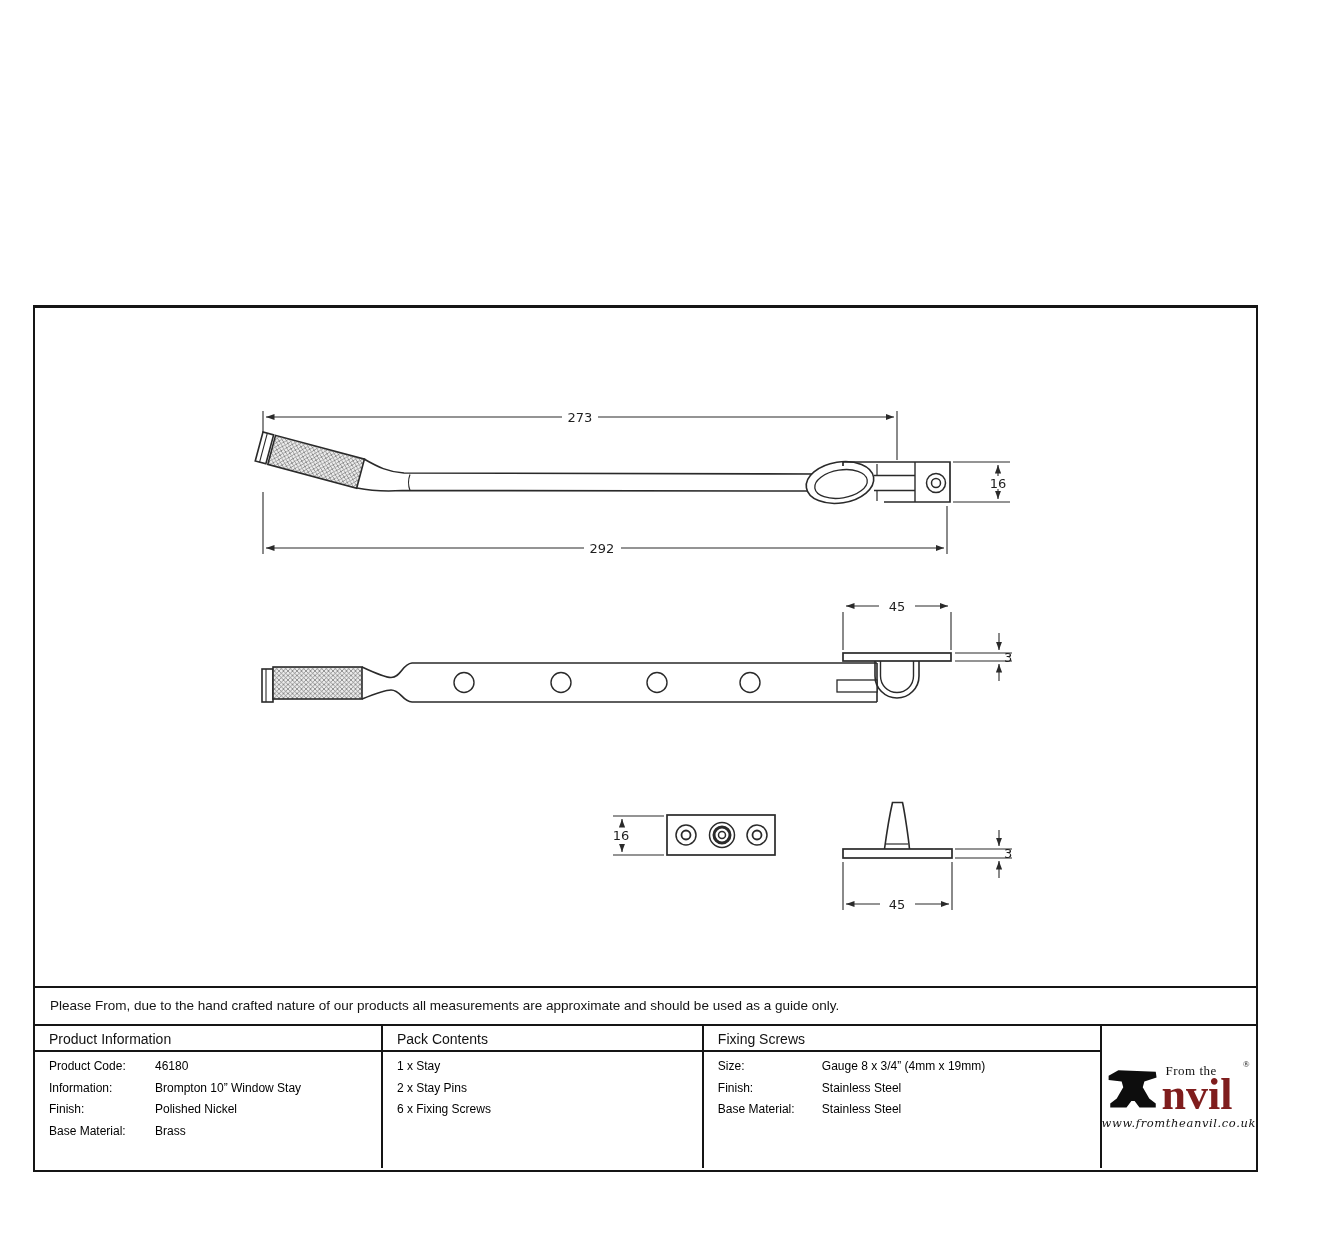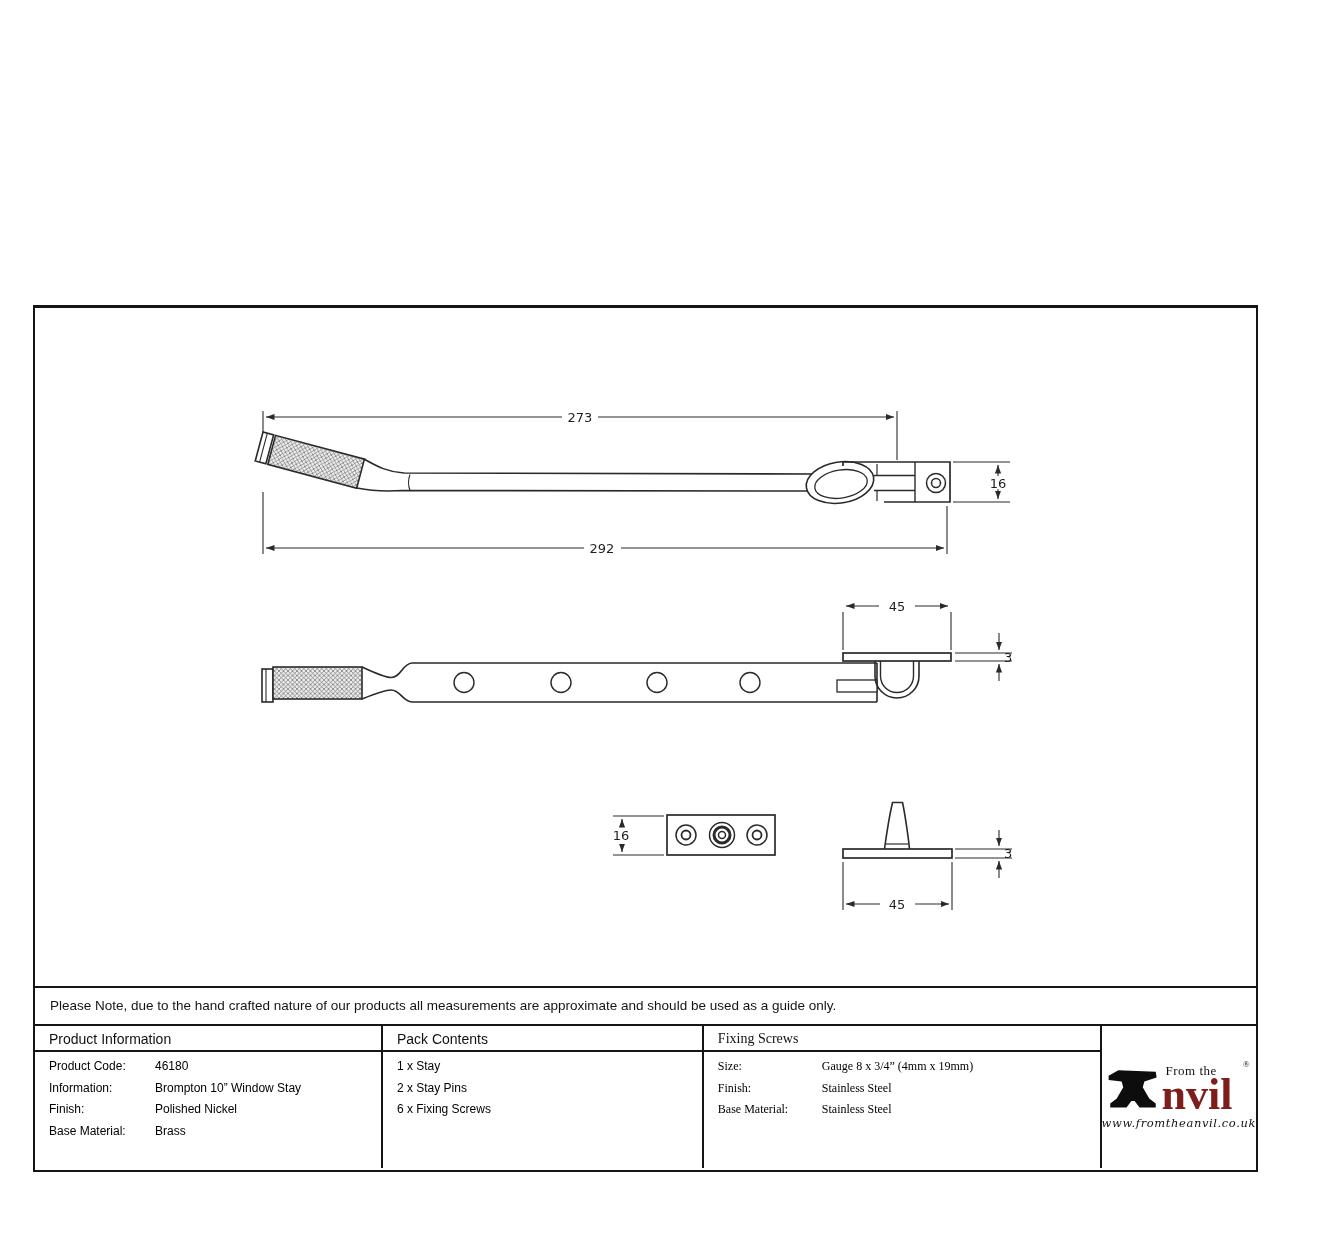--- a/index.html
+++ b/index.html
@@ -8,21 +8,21 @@
   .frame{position:absolute;left:33px;top:273px;width:1225px;height:867px;
          border:2px solid #151515;border-top-width:3px;box-sizing:border-box;background:#fff;margin-top:32px;}
   .drawing-area{position:relative;width:1221px;height:678px;}
   .drawing-area svg{display:block;}
   .note-row{height:38px;border-top:2px solid #151515;box-sizing:border-box;
             font-size:13.5px;padding:10px 0 0 15px;color:#141414;}
   .spec-table{display:flex;height:144px;border-top:2px solid #151515;box-sizing:border-box;}
   .col{box-sizing:border-box;height:100%;}
   .col1{width:347px;}
   .col2{width:322px;border-left:2px solid #151515;}
-  .col3{width:399px;border-left:2px solid #151515;font-family:Liberation Serif, serif;}
+  .col3{width:399px;border-left:2px solid #151515;}
   .col4{flex:1;border-left:2px solid #151515;display:flex;align-items:center;justify-content:center;}
   .col-header{height:26px;border-bottom:2px solid #151515;box-sizing:border-box;
               font-size:14px;padding:5px 0 0 14px;color:#111;}
   .col-body{padding:4px 16px 0 14px;font-size:12px;line-height:21.5px;color:#000000;}
   .spec-row{display:grid;grid-template-columns:106px auto;}
   .col3 .spec-row{grid-template-columns:104px auto;}
   
   .logo{display:flex;flex-direction:column;align-items:center;line-height:1;}
   .logo-row{display:flex;align-items:flex-end;}
   .anvil-glyph{width:52px;height:46px;margin-right:2px;margin-bottom:2px;}
@@ -172,21 +172,21 @@
         <g stroke="#2a2a2a" stroke-width="1.1" fill="none">
           <line x1="843" y1="830" x2="843" y2="878"></line>
           <line x1="952" y1="830" x2="952" y2="878"></line>
           <line x1="880" y1="872" x2="846" y2="872" marker-end="url(#ar)"></line>
           <line x1="915" y1="872" x2="949" y2="872" marker-end="url(#ar)"></line>
         </g>
         <text x="897" y="877" text-anchor="middle">45</text>
       </svg>
     </div>
 
-    <div class="note-row">Please Note, due to the hand crafted nature of our products all measurements are approximate and should be used as a guide only.</div>
+    <div class="note-row">Please From, due to the hand crafted nature of our products all measurements are approximate and should be used as a guide only.</div>
 
     <div class="spec-table">
 
       <div class="col col1">
         <div class="col-header">Product Information</div>
         <div class="col-body">
           <div class="spec-row">
             <span>Product Code:</span>
             <span>46180</span>
           </div>

